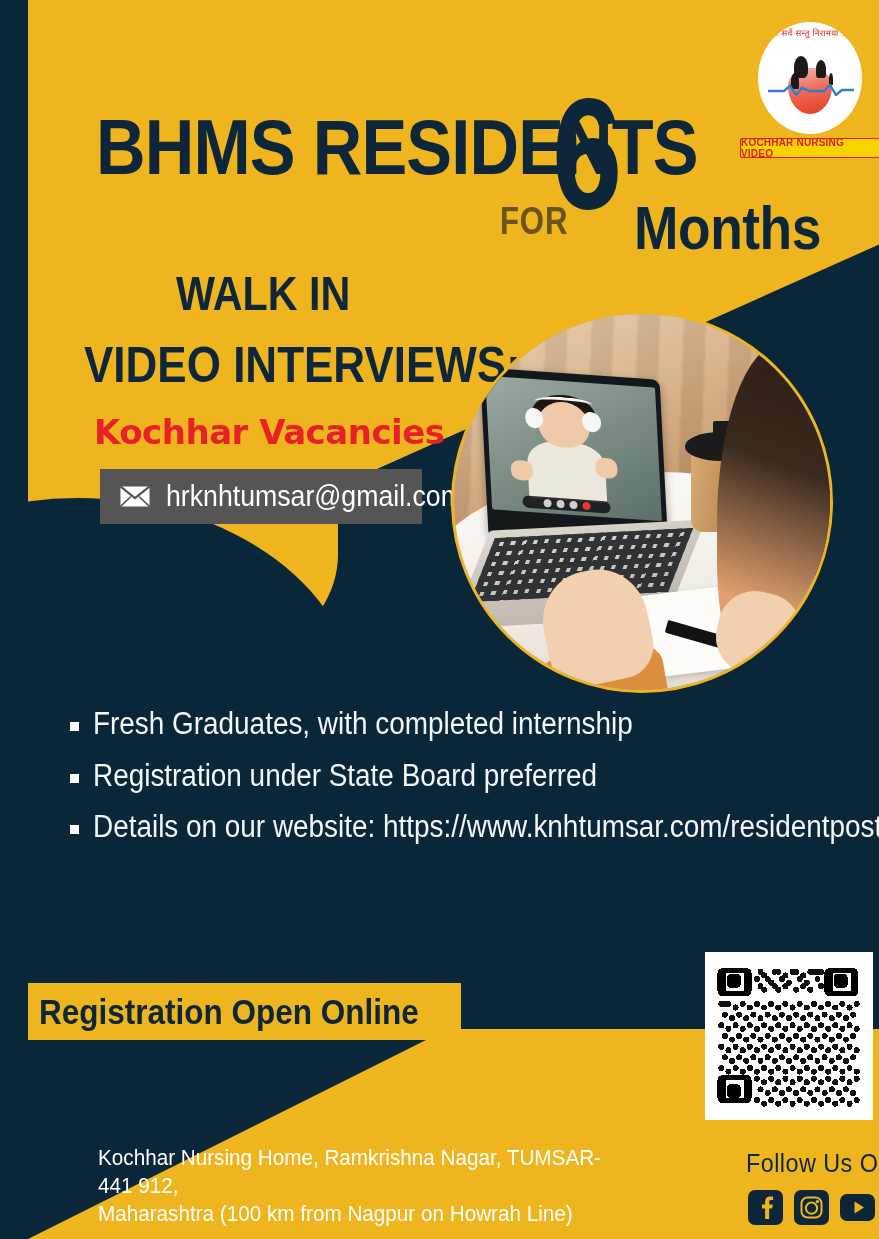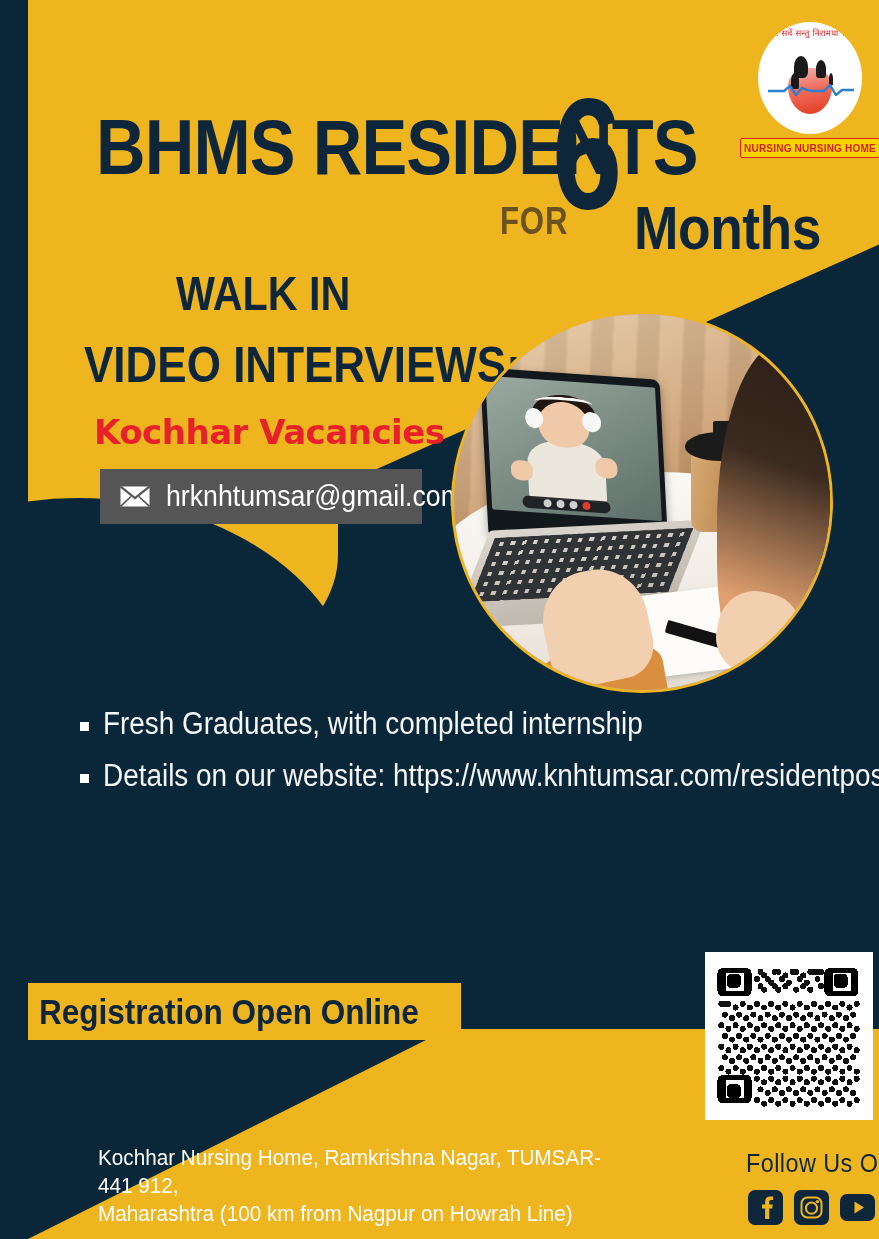--- a/index.html
+++ b/index.html
@@ -206,21 +206,21 @@
     background:linear-gradient(200deg,#2a1d16 0%,#3a2a1f 35%,#e0a06f 72%,#d98f57 100%);
     border-radius:50% 0 0 40%;}
   .ph-hand-fg{left:24%;top:68%;width:28%;height:30%;
     background:#f2cfae;border-radius:46% 46% 30% 30%;transform:rotate(-12deg);}
   .ph-sleeve{left:22%;bottom:-6%;width:34%;height:18%;
     background:#d98f3d;border-radius:40% 40% 0 0;transform:rotate(-10deg);}
   .ph-hand-fg2{right:8%;top:74%;width:22%;height:22%;
     background:#f2cfae;border-radius:44%;transform:rotate(12deg);}
 
   
-  .bullets{position:absolute;left:52px;top:706px;width:800px;}
+  .bullets{position:absolute;left:42px;top:706px;width:800px;}
   .bullet{
     display:flex;align-items:flex-start;gap:14px;margin-bottom:15px;
   }
   .bullet .sq{
     width:9px;height:9px;background:#ffffff;margin-top:16px;flex:0 0 auto;
   }
   .bullet .txt{
     font-family:"Liberation Sans Narrow","Liberation Sans", sans-serif;
     font-size:31px;color:#f4f6f7;letter-spacing:0;line-height:1.18;
     transform:scaleX(.9);transform-origin:left top;white-space:nowrap;
@@ -276,21 +276,21 @@
 
   <div class="logo">
     <div class="logo-oval">
       <div class="logo-sanskrit">। सर्वे सन्तु निरामया ।</div>
       <div class="logo-heart"></div>
       <svg class="logo-ecg" viewBox="0 0 86 12">
         <polyline points="0,7 16,7 22,2 28,11 34,4 42,7 56,7 62,1 68,11 74,6 86,6" fill="none" stroke="#2f7fd0" stroke-width="2.4"></polyline>
       </svg>
     </div>
     <div class="logo-band">
-      <span>NURSING NURSING HOME</span>
+      <span>KOCHHAR NURSING VIDEO</span>
     </div>
   </div>
 
   <div class="headline">
     <div class="headline-main">BHMS RESIDENTS</div>
   </div>
   <div class="six-block">
     <span class="six">6</span>
     <span class="for-lbl">FOR</span>
     <span class="months">Months</span>
@@ -346,20 +346,24 @@
     <div class="ph ph-arm-r"></div>
     <div class="ph ph-sleeve"></div>
     <div class="ph ph-hand-fg"></div>
     <div class="ph ph-hand-fg2"></div>
   </div>
 
   <div class="bullets">
     <div class="bullet">
       <span class="sq"></span>
       <span class="txt">Fresh Graduates, with completed internship</span>
+    </div>
+    <div class="bullet">
+      <span class="sq"></span>
+      <span class="txt">Registration under State Board preferred</span>
     </div>
     <div class="bullet">
       <span class="sq"></span>
       <span class="txt">Details on our website: https://www.knhtumsar.com/residentposts.php</span>
     </div>
   </div>
 
   <div class="reg-banner">
     <span>Registration Open Online</span>
   </div>

